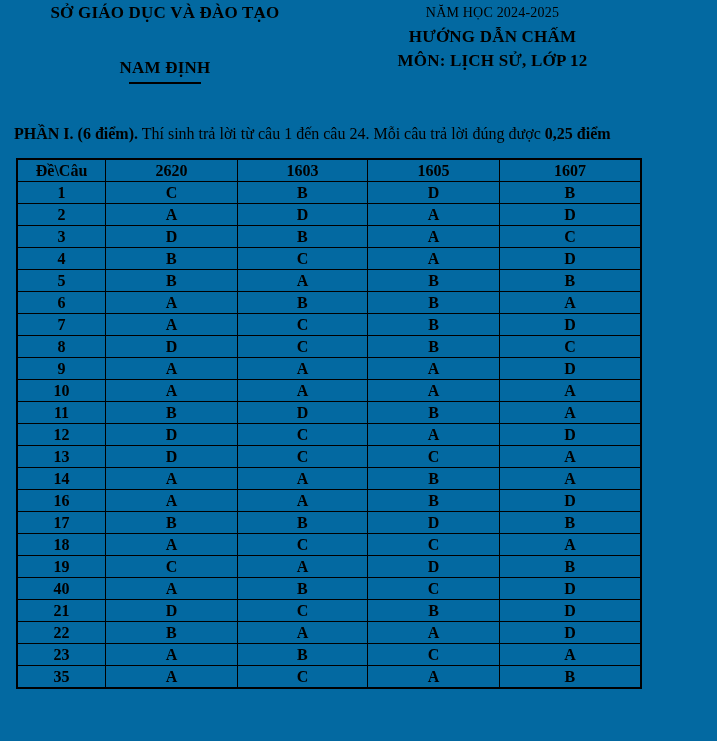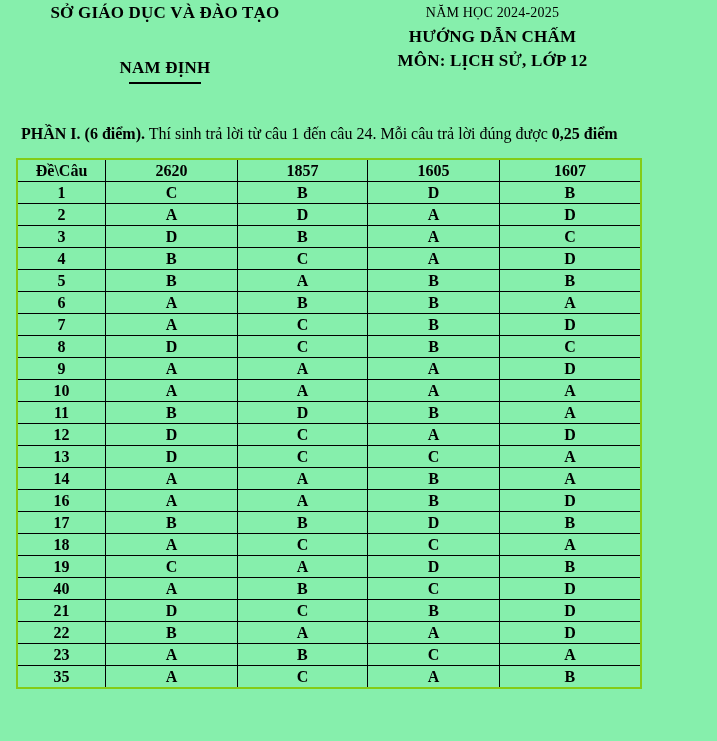--- a/index.html
+++ b/index.html
@@ -6,21 +6,21 @@
     margin: 0;
     padding: 0;
     background: #ffffff;
     color: #000000;
     font-family: "Liberation Serif", serif;
   }
   .page {
     position: relative;
     width: 717px;
     height: 741px;
-    background: #86efac;
+    background: #0369a1;
     overflow: hidden;
   }
   
   .header {
     display: flex;
     padding-top: 1px;
   }
   .header-left {
     width: 330px;
     text-align: center;
@@ -45,21 +45,21 @@
     display: inline-block;
     margin-top: 31px;
   }
   .header-rule {
     width: 72px;
     border-bottom: 2px solid #000000;
     margin: 2px auto 0 auto;
   }
   
   .intro {
-    margin: 40px 0 14px 21px;
+    margin: 40px 0 14px 14px;
     font-size: 16px;
     line-height: 20px;
     white-space: nowrap;
   }
   .intro b { font-weight: bold; }
   
   table.answers {
     border-collapse: collapse;
     margin-left: 16px;
     width: 626px;
@@ -69,21 +69,21 @@
   table.answers td {
     border: 1px solid #000000;
     text-align: center;
     vertical-align: middle;
     font-weight: bold;
     font-size: 16px;
     height: 21px;
     padding: 0;
     line-height: 21px;
   }
-  table.answers { border: 2px solid #84cc16; margin-top: 6px; }
+  table.answers { border: 2px solid #000000; margin-top: 6px; }
   col.c-q  { width: 14.2%; }
   col.c-1  { width: 21.1%; }
   col.c-2  { width: 20.9%; }
   col.c-3  { width: 21.1%; }
   col.c-4  { width: 22.7%; }
 </style>
 </head>
 <body>
 
 <div class="page">
@@ -110,21 +110,21 @@
       <col class="c-q">
         <col class="c-1">
         <col class="c-2">
         <col class="c-3">
         <col class="c-4">
     </colgroup>
     <thead>
       <tr>
           <th>Đề\Câu</th>
           <th>2620</th>
-          <th>1857</th>
+          <th>1603</th>
           <th>1605</th>
           <th>1607</th>
         </tr>
     </thead>
     <tbody>
         <tr>
           <td>1</td>
           <td>C</td>
           <td>B</td>
           <td>D</td>

